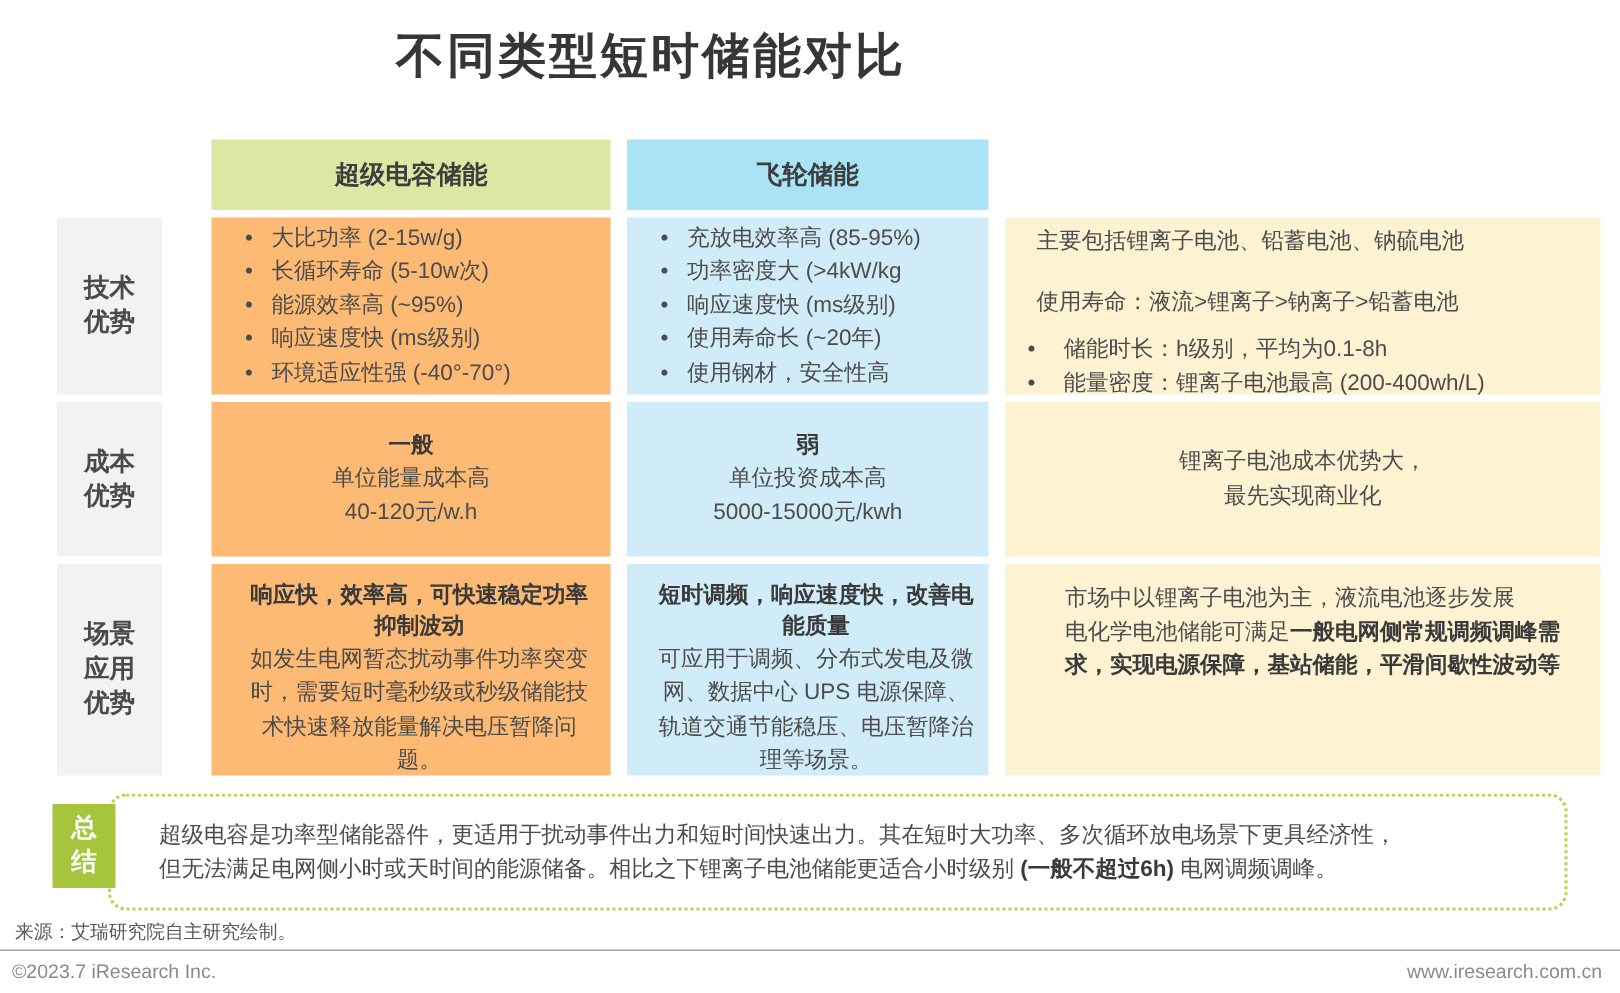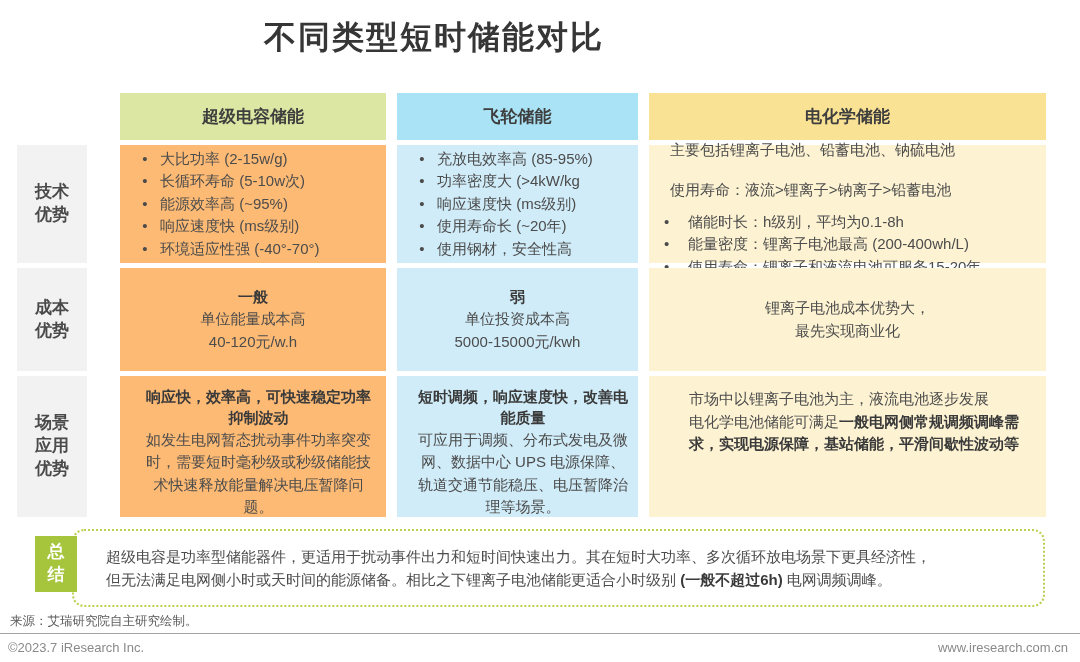--- a/index.html
+++ b/index.html
@@ -8,21 +8,21 @@
     background:#ffffff;
     font-family:"Liberation Sans", sans-serif;
     -webkit-font-smoothing:antialiased;
   }
   .title {
     position:absolute; top:16px; left:0; width:868px;
     text-align:center; font-size:32px; font-weight:bold;
     color:#363636; letter-spacing:2px;
   }
   .grid {
-    position:absolute; left:17px; top:93px;
+    position:absolute; left:38px; top:93px;
     display:grid;
     grid-template-columns:70px 11px 266px 241px 397px;
     grid-template-rows:47px 118px 103px 141px;
     gap:5px 11px;
   }
   .hdr {
     display:flex; align-items:center; justify-content:center;
     font-weight:bold; font-size:17px; color:#3e3e3e;
   }
   .hdr-g { background:#dbe7a2; grid-column:3; grid-row:1; }
@@ -87,21 +87,20 @@
 </style>
 </head>
 <body>
 
 <div class="title">不同类型短时储能对比</div>
 
 <div class="grid">
 
   <div class="hdr hdr-g">超级电容储能</div>
   <div class="hdr hdr-b">飞轮储能</div>
-  <div class="hdr hdr-y">电化学储能</div>
 
   <div class="lbl r2">
     <span>技术优势</span>
   </div>
   <div class="lbl r3">
     <span>成本优势</span>
   </div>
   <div class="lbl r4">
     <span>场景应用优势</span>
   </div>
@@ -123,21 +122,20 @@
       <li>使用寿命长 (~20年)</li>
       <li>使用钢材，安全性高</li>
     </ul>
   </div>
   <div class="cell bg-y list-cell tech3 r2 c5">
     <div class="intro-line">主要包括锂离子电池、铅蓄电池、钠硫电池</div>
     <div class="intro-line">使用寿命：液流&gt;锂离子&gt;钠离子&gt;铅蓄电池</div>
     <ul class="blist tight">
       <li>储能时长：h级别，平均为0.1-8h</li>
       <li>能量密度：锂离子电池最高 (200-400wh/L)</li>
-      <li>使用寿命：锂离子和液流电池可服务15-20年</li>
     </ul>
   </div>
 
   <div class="cell bg-g cost-cell r3 c3">
     <div class="grade">一般</div>
     <div>单位能量成本高</div>
     <div>40-120元/w.h</div>
   </div>
   <div class="cell bg-b cost-cell r3 c4">
     <div class="grade">弱</div>

